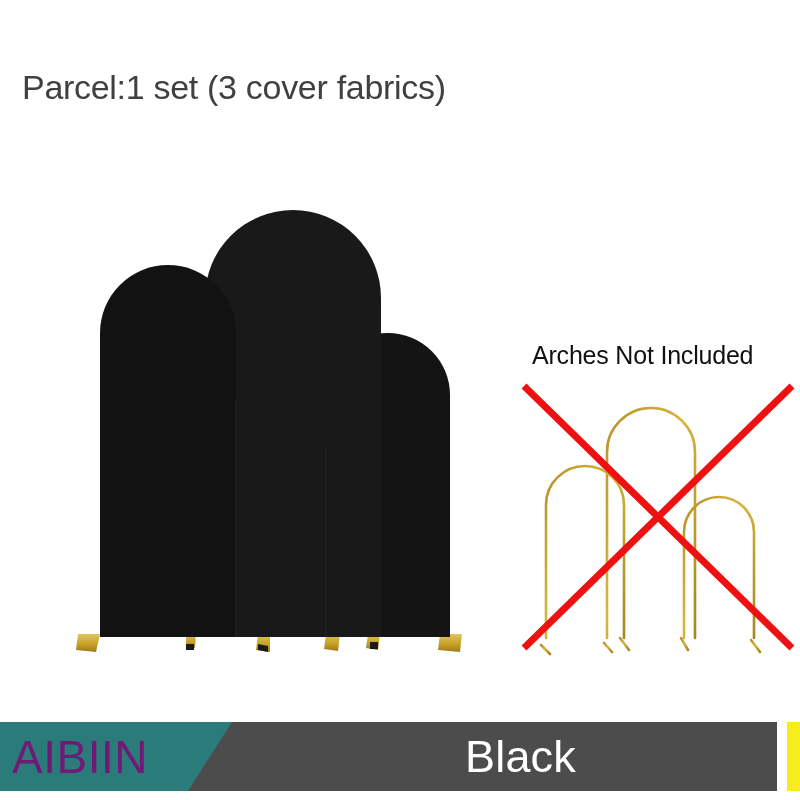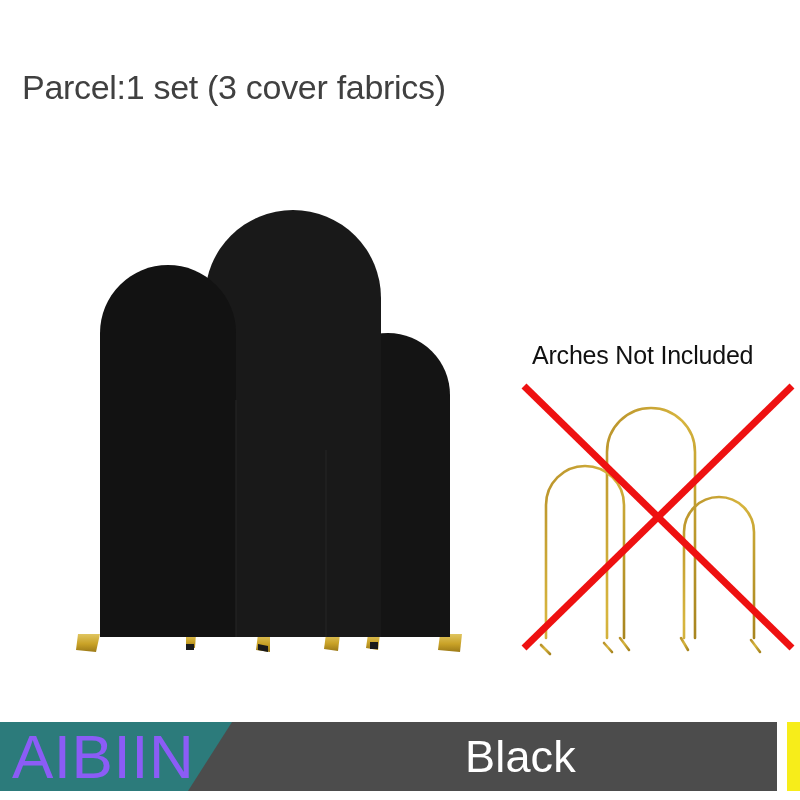--- a/index.html
+++ b/index.html
@@ -76,23 +76,23 @@
     position: absolute;
     left: 0; top: 0;
     width: 240px;
     height: 69px;
   }
   .brand-text {
     position: absolute;
     left: 12px;
     top: 50%;
     transform: translateY(-50%);
-    font-size: 62px;
+    font-size: 46px;
     line-height: 48px;
-    color: #8b5cf6;
+    color: #701a75;
     letter-spacing: 0.5px;
     white-space: nowrap;
   }
   .variant-text {
     position: absolute;
     left: 252px;
     top: 50%;
     transform: translateY(-50%);
     width: 537px;
     text-align: center;

